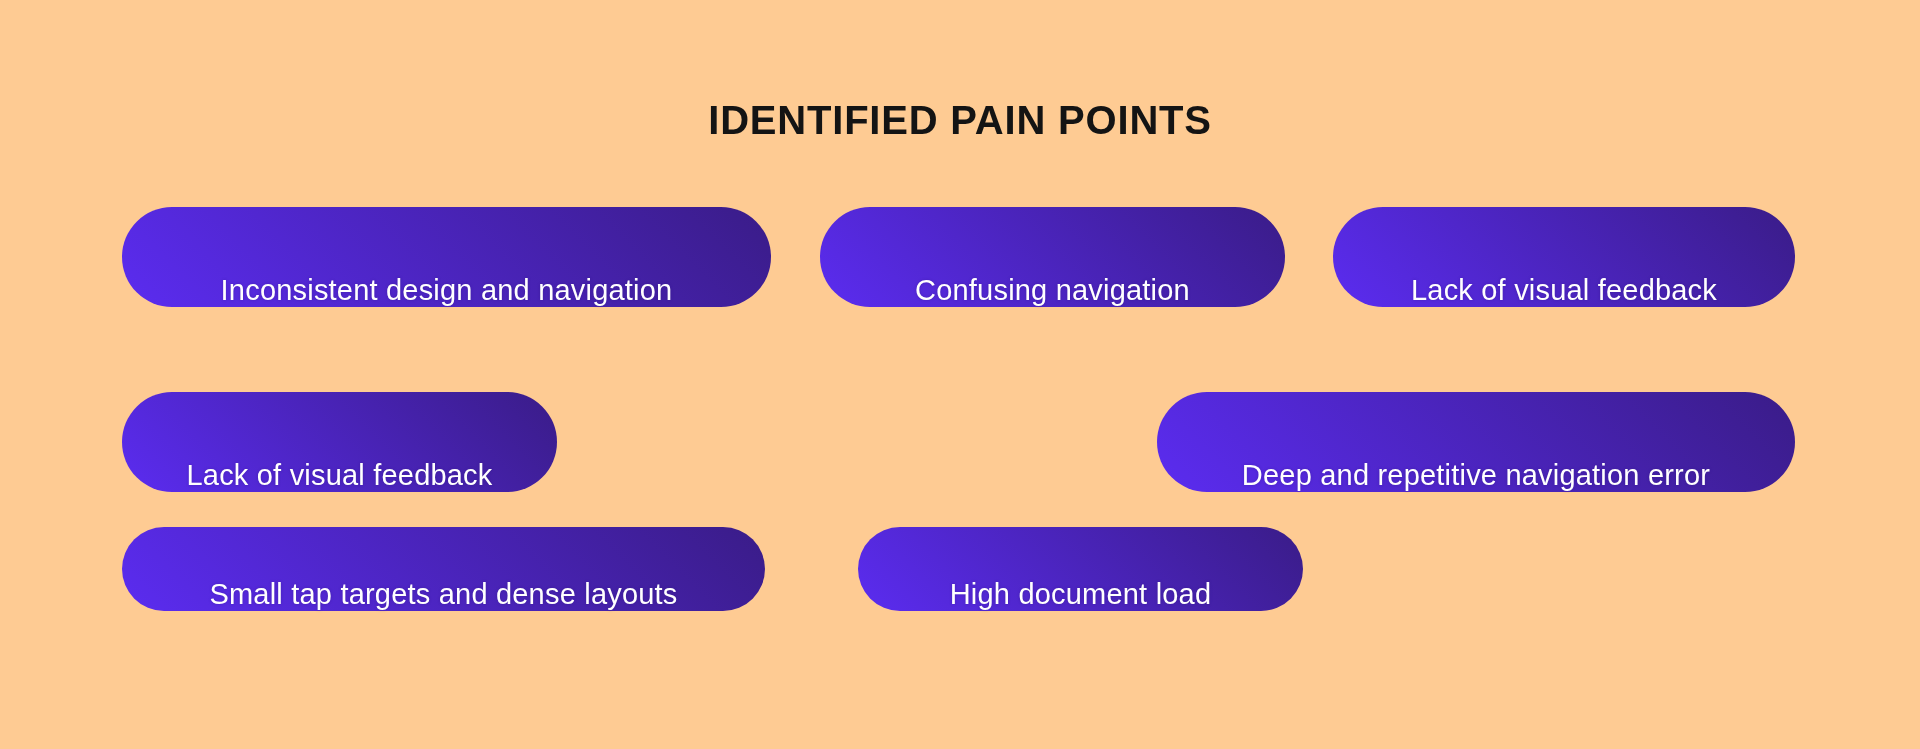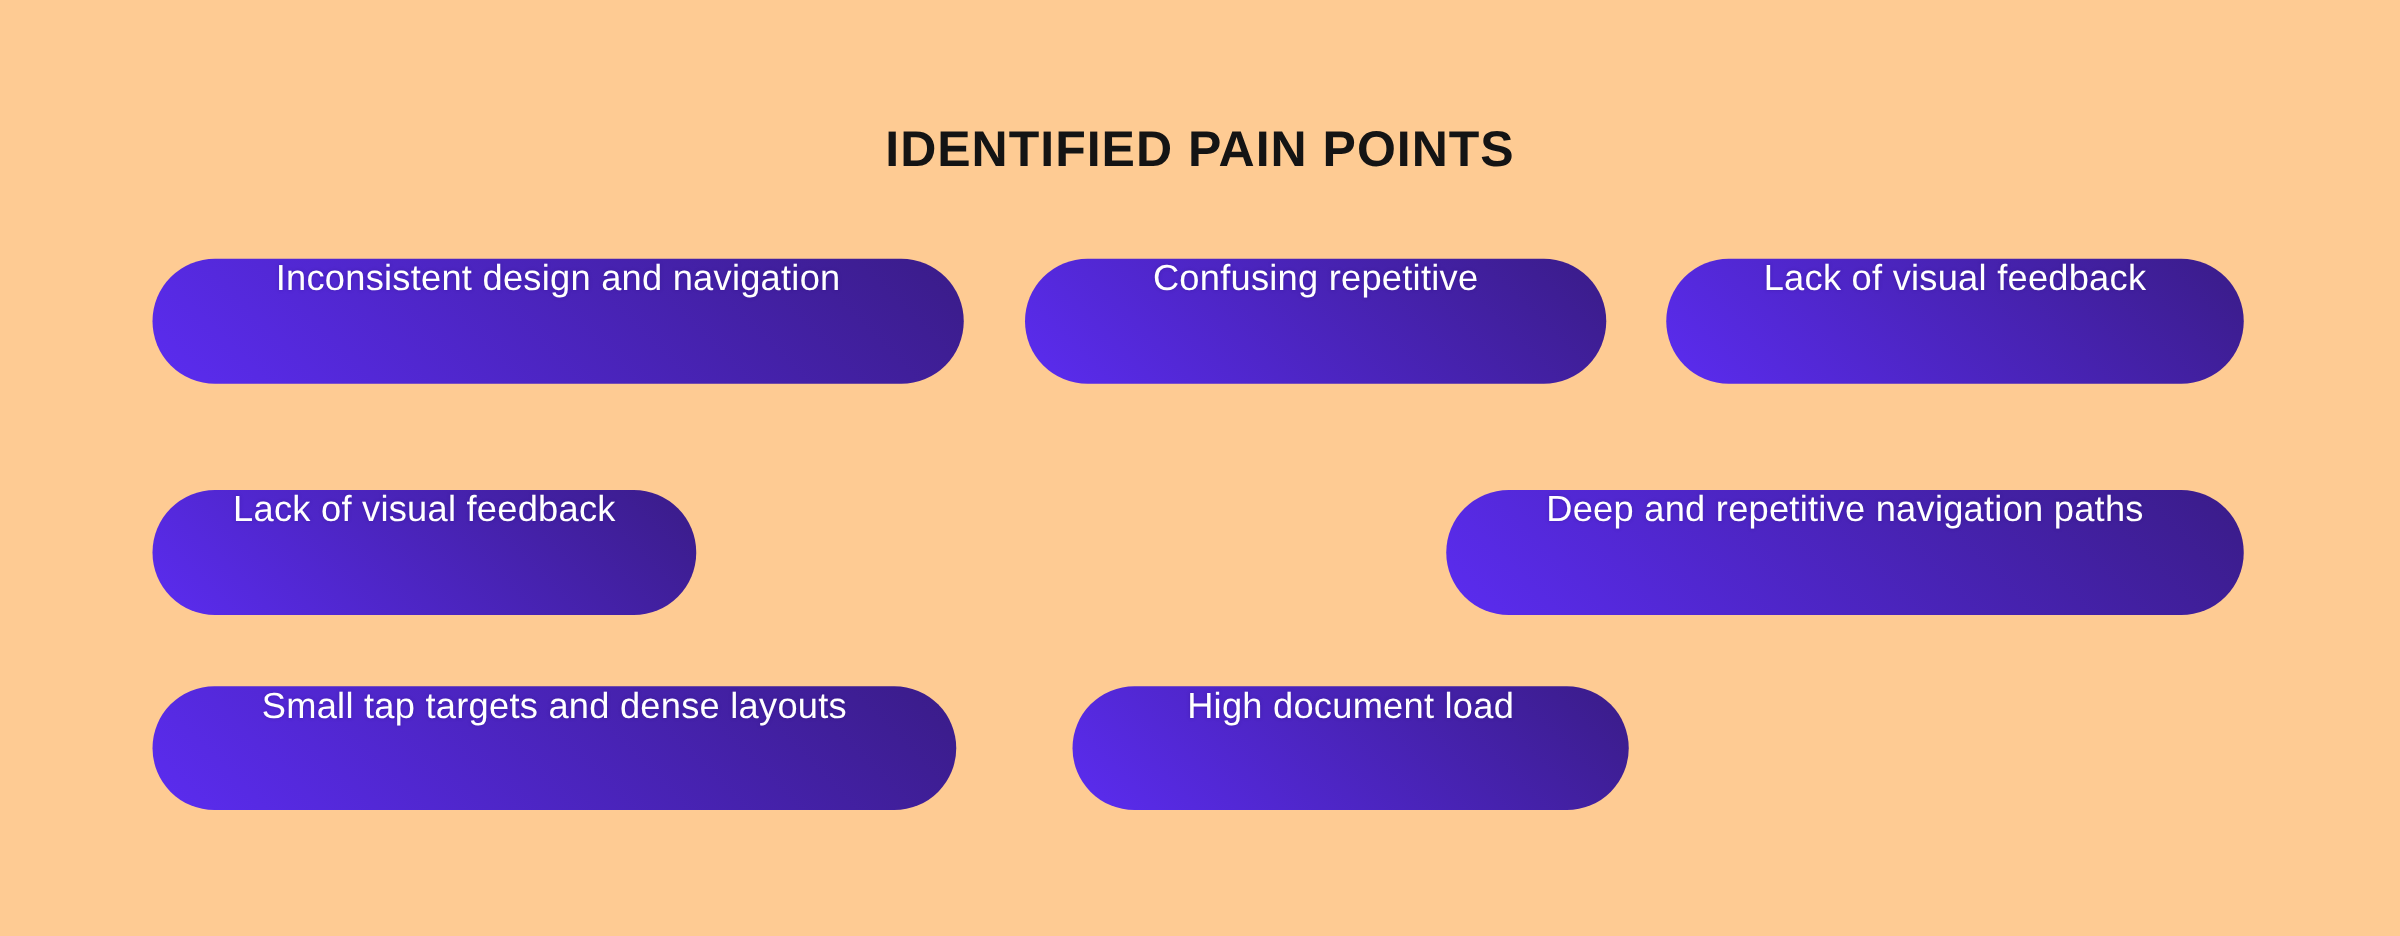--- a/index.html
+++ b/index.html
@@ -25,35 +25,35 @@
     font-weight:bold;
     letter-spacing:0.8px;
     color:var(--title-text);
     line-height:1;
   }
   .pill{
     position:absolute;
     border-radius:50px;
     background:linear-gradient(45deg,var(--pill-gradient-start) 0%,var(--pill-gradient-end) 100%);
     display:flex;
-    align-items:flex-start;
+    align-items:flex-end;
     justify-content:center;
   }
   .pill span{
     color:var(--pill-text);
     font-size:29px;
     font-weight:500;
     letter-spacing:0.2px;
     white-space:nowrap;
     text-shadow:0 0 3px rgba(45,20,120,0.35);
   }
   
   .r1{top:207px;height:100px;}
   .r2{top:392px;height:100px;}
-  .r3{top:549px;height:99px;}
+  .r3{top:527px;height:84px;}
   
   .pill-1{left:122px;width:649px;}
   .pill-2{left:820px;width:465px;}
   .pill-3{left:1333px;width:462px;}
   .pill-4{left:122px;width:435px;}
   .pill-5{left:600px;width:519px;}
   .pill-6{left:1157px;width:638px;}
   .pill-7{left:122px;width:643px;}
   .pill-8{left:858px;width:445px;}
   .pill-9{left:1400px;width:395px;}
@@ -62,31 +62,31 @@
 <body>
 
 <div class="canvas">
 
   <h1 class="title">IDENTIFIED PAIN POINTS</h1>
 
   <div class="pill r1 pill-1">
     <span>Inconsistent design and navigation</span>
   </div>
   <div class="pill r1 pill-2">
-    <span>Confusing repetitive</span>
+    <span>Confusing navigation</span>
   </div>
   <div class="pill r1 pill-3">
     <span>Lack of visual feedback</span>
   </div>
 
   <div class="pill r2 pill-4">
     <span>Lack of visual feedback</span>
   </div>
   <div class="pill r2 pill-6">
-    <span>Deep and repetitive navigation paths</span>
+    <span>Deep and repetitive navigation error</span>
   </div>
 
   <div class="pill r3 pill-7">
     <span>Small tap targets and dense layouts</span>
   </div>
   <div class="pill r3 pill-8">
     <span>High document load</span>
   </div>
 
 </div>

